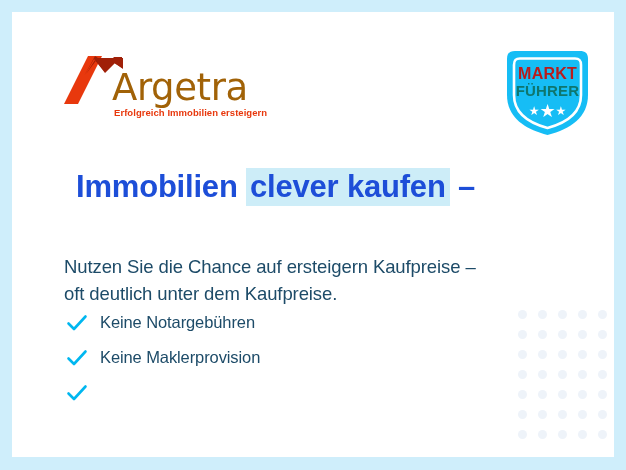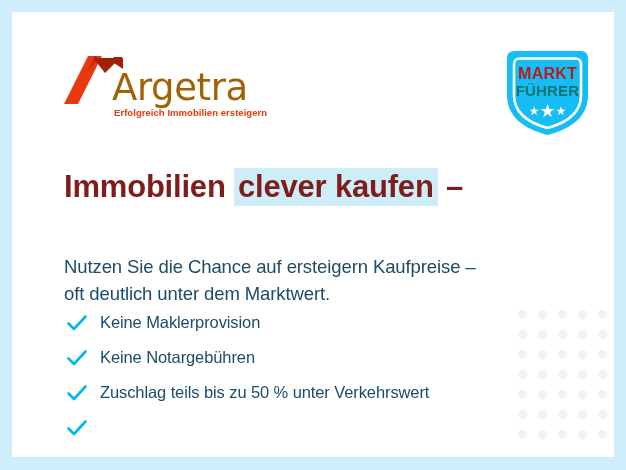--- a/index.html
+++ b/index.html
@@ -130,26 +130,26 @@
     color: #ffffff;
     line-height: 1;
     letter-spacing: 0px;
   }
   .badge-stars .s-sm { font-size: 12px; }
   .badge-stars .s-lg { font-size: 18px; vertical-align: -2px; }
 
   
   .headline {
     position: absolute;
-    left: 52px;
+    left: 64px;
     top: 134px;
     width: 500px;
     font-size: 31px;
     font-weight: bold;
-    color: #7f1d1d;
+    color: #1d4ed8;
     line-height: 1.29;
     letter-spacing: -0.2px;
   }
   .hl-mark {
     background: #CDEDF8;
     padding: 1px 4px 2px 4px;
     box-decoration-break: clone;
     -webkit-box-decoration-break: clone;
   }
 
@@ -270,51 +270,43 @@
         </div>
       </div>
     </div>
 
     <h1 class="headline">
       <span>Immobilien </span><span class="hl-mark">clever kaufen</span><span> –</span><br>
     </h1>
 
     <p class="subhead">
       <span>Nutzen Sie die Chance auf ersteigern Kaufpreise –</span><br>
-      <span>oft deutlich unter dem Marktwert.</span>
+      <span>oft deutlich unter dem Kaufpreise.</span>
     </p>
 
     <ul class="bullets">
+      <li class="bullet">
+        <span class="check-icon">
+          <svg viewBox="0 0 22 22" width="22" height="22" aria-hidden="true">
+            <path d="M2.5,11.5 L8,17 L19.5,4.5" fill="none" stroke="#00B7F0" stroke-width="2.6" stroke-linecap="round" stroke-linejoin="round"></path>
+          </svg>
+        </span>
+        <span class="bullet-label">Keine Notargebühren</span>
+      </li>
       <li class="bullet">
         <span class="check-icon">
           <svg viewBox="0 0 22 22" width="22" height="22" aria-hidden="true">
             <path d="M2.5,11.5 L8,17 L19.5,4.5" fill="none" stroke="#00B7F0" stroke-width="2.6" stroke-linecap="round" stroke-linejoin="round"></path>
           </svg>
         </span>
         <span class="bullet-label">Keine Maklerprovision</span>
       </li>
       <li class="bullet">
         <span class="check-icon">
           <svg viewBox="0 0 22 22" width="22" height="22" aria-hidden="true">
             <path d="M2.5,11.5 L8,17 L19.5,4.5" fill="none" stroke="#00B7F0" stroke-width="2.6" stroke-linecap="round" stroke-linejoin="round"></path>
           </svg>
         </span>
-        <span class="bullet-label">Keine Notargebühren</span>
-      </li>
-      <li class="bullet">
-        <span class="check-icon">
-          <svg viewBox="0 0 22 22" width="22" height="22" aria-hidden="true">
-            <path d="M2.5,11.5 L8,17 L19.5,4.5" fill="none" stroke="#00B7F0" stroke-width="2.6" stroke-linecap="round" stroke-linejoin="round"></path>
-          </svg>
-        </span>
-        <span class="bullet-label">Zuschlag teils bis zu 50 % unter Verkehrswert</span>
-      </li>
-      <li class="bullet">
-        <span class="check-icon">
-          <svg viewBox="0 0 22 22" width="22" height="22" aria-hidden="true">
-            <path d="M2.5,11.5 L8,17 L19.5,4.5" fill="none" stroke="#00B7F0" stroke-width="2.6" stroke-linecap="round" stroke-linejoin="round"></path>
-          </svg>
-        </span>
       </li>
     </ul>
 
   </div>
 </div>
 
 </body></html>

